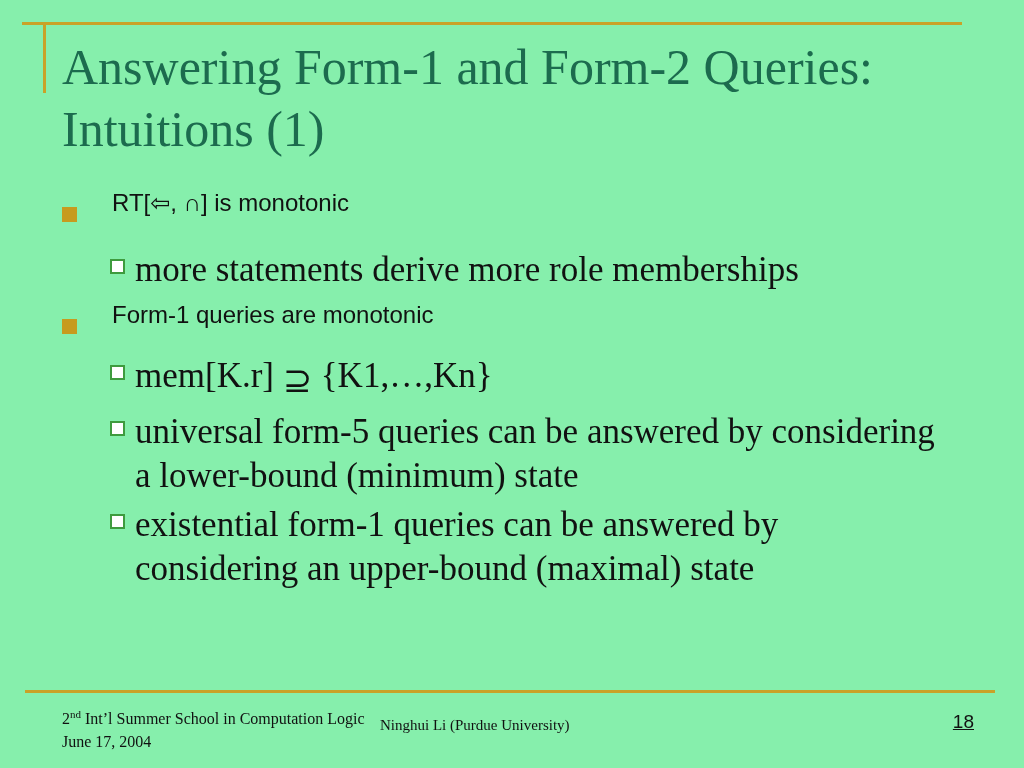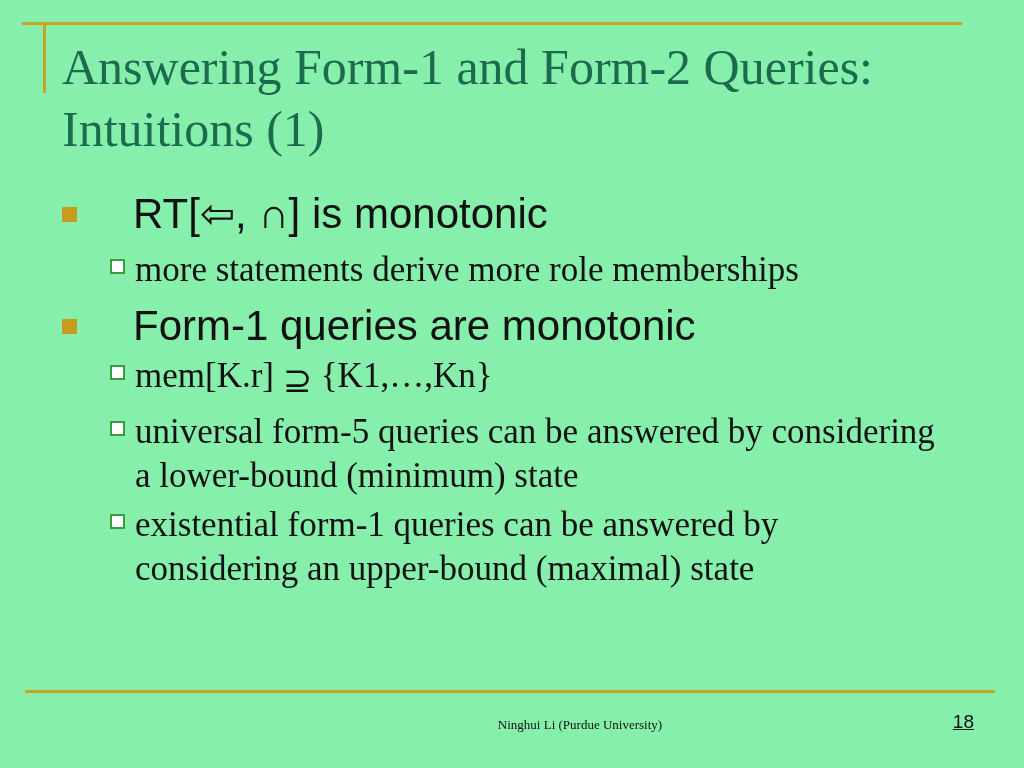--- a/index.html
+++ b/index.html
@@ -28,21 +28,21 @@
     color: #1C6B4E;
     font-weight: normal;
   }
 
   
   .item { position: absolute; left: 62px; width: 860px; }
   .item .txt {
     color: #111111;
     line-height: 1.26;
   }
-  .item.l1 .txt { margin-left: 71px; font-size: 42px; width: 790px; }
+  .item.l1 .txt { margin-left: 50px; font-size: 24px; width: 790px; }
   .item.l2 .txt { margin-left: 73px; font-size: 35px; width: 800px; font-family: Liberation Serif, serif; }
 
   .b1 {
     position: absolute; left: 0; top: 19px;
     width: 15px; height: 15px;
     background: #C79B1E;
   }
   .b2 {
     position: absolute; left: 48px; top: 11px;
     width: 11px; height: 11px;
@@ -53,23 +53,22 @@
 
   
   .footer-left {
     position: absolute; left: 62px; top: 703px;
     font-family: "Liberation Serif", serif;
     font-size: 16px; line-height: 23px; color: #111111;
   }
   .footer-left sup { font-size: 11px; }
   .footer-center {
     position: absolute; left: 380px; top: 717px; width: 400px;
-    text-align: center;
     font-family: "Liberation Serif", serif;
-    font-size: 13px; color: #111111;
+    font-size: 15px; color: #111111;
   }
   .page-number {
     position: absolute; right: 50px; top: 711px;
     font-family: "Liberation Sans", sans-serif;
     font-size: 19px; color: #111111; text-decoration: underline;
   }
 </style>
 </head>
 <body>
 
@@ -107,18 +106,22 @@
   <div class="item l2" style="top:410px">
     <span class="b2"></span>
     <div class="txt">universal form-5 queries can be answered by considering a lower-bound (minimum) state</div>
   </div>
 
   <div class="item l2" style="top:503px">
     <span class="b2"></span>
     <div class="txt">existential form-1 queries can be answered by considering an upper-bound (maximal) state</div>
   </div>
 
+  <div class="footer-left">
+    <div><span>2</span><sup>nd</sup><span> Int’l Summer School in Computation Logic</span></div>
+    <div>June 17, 2004</div>
+  </div>
 
   <div class="footer-center">Ninghui Li (Purdue University)</div>
 
   <div class="page-number">18</div>
 
 </div>
 
 </body></html>

